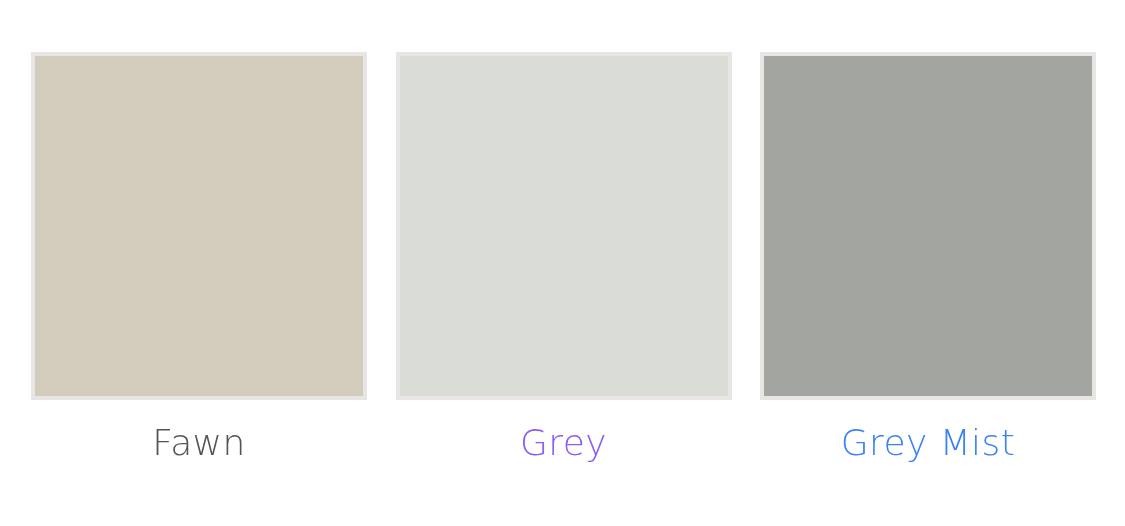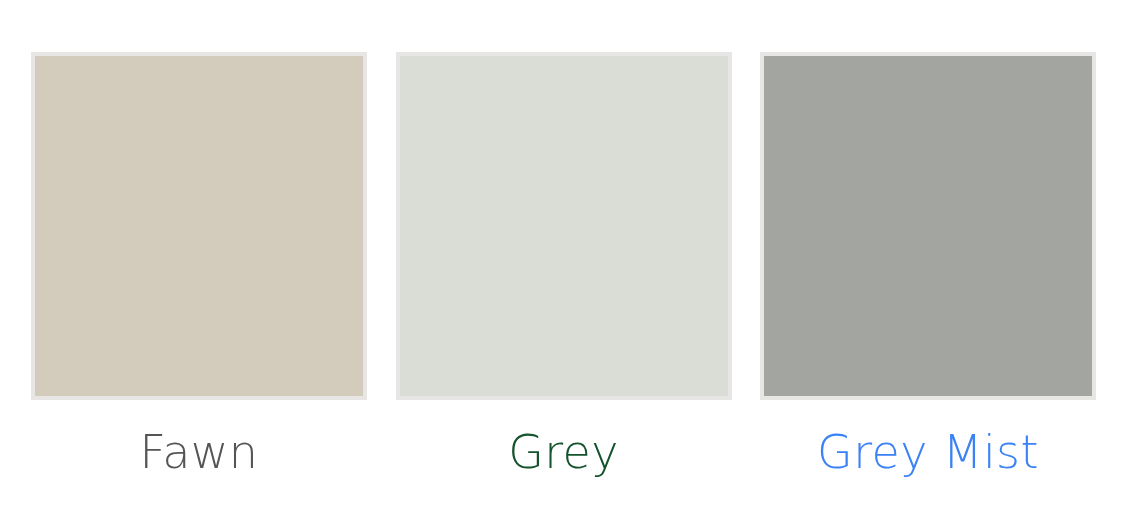--- a/index.html
+++ b/index.html
@@ -42,23 +42,23 @@
     background: #ffffff;
   }
 
   .swatch-chip {
     width: 100%;
     height: 100%;
     display: block;
   }
 
   .swatch-label {
-    margin-top: 26px;
+    margin-top: 17px;
     font-family: "DejaVu Sans", "Liberation Sans", sans-serif;
-    font-size: 46px;
+    font-size: 36px;
     font-weight: 300;
     letter-spacing: 0.4px;
     line-height: 52px;
     color: #555555;
     text-align: center;
     white-space: nowrap;
   }
 </style>
 </head>
 <body style="background-color: rgb(255, 255, 255);">
@@ -69,21 +69,21 @@
     <div class="swatch-frame" style="border-color: rgb(232, 230, 228);">
       <div class="swatch-chip" style="background-color: rgb(211, 203, 188);"></div>
     </div>
     <div class="swatch-label" style="color: rgb(85, 85, 85);">Fawn</div>
   </div>
 
   <div class="swatch-card">
     <div class="swatch-frame" style="border-color: rgb(232, 230, 228);">
       <div class="swatch-chip" style="background-color: rgb(217, 221, 214);"></div>
     </div>
-    <div class="swatch-label" style="color: #14532d;">Grey</div>
+    <div class="swatch-label" style="color: #8b5cf6;">Grey</div>
   </div>
 
   <div class="swatch-card">
     <div class="swatch-frame" style="border-color: rgb(232, 230, 228);">
       <div class="swatch-chip" style="background-color: rgb(163, 165, 160);"></div>
     </div>
     <div class="swatch-label" style="color: #3b82f6;">Grey Mist</div>
   </div>
 
 </div>

